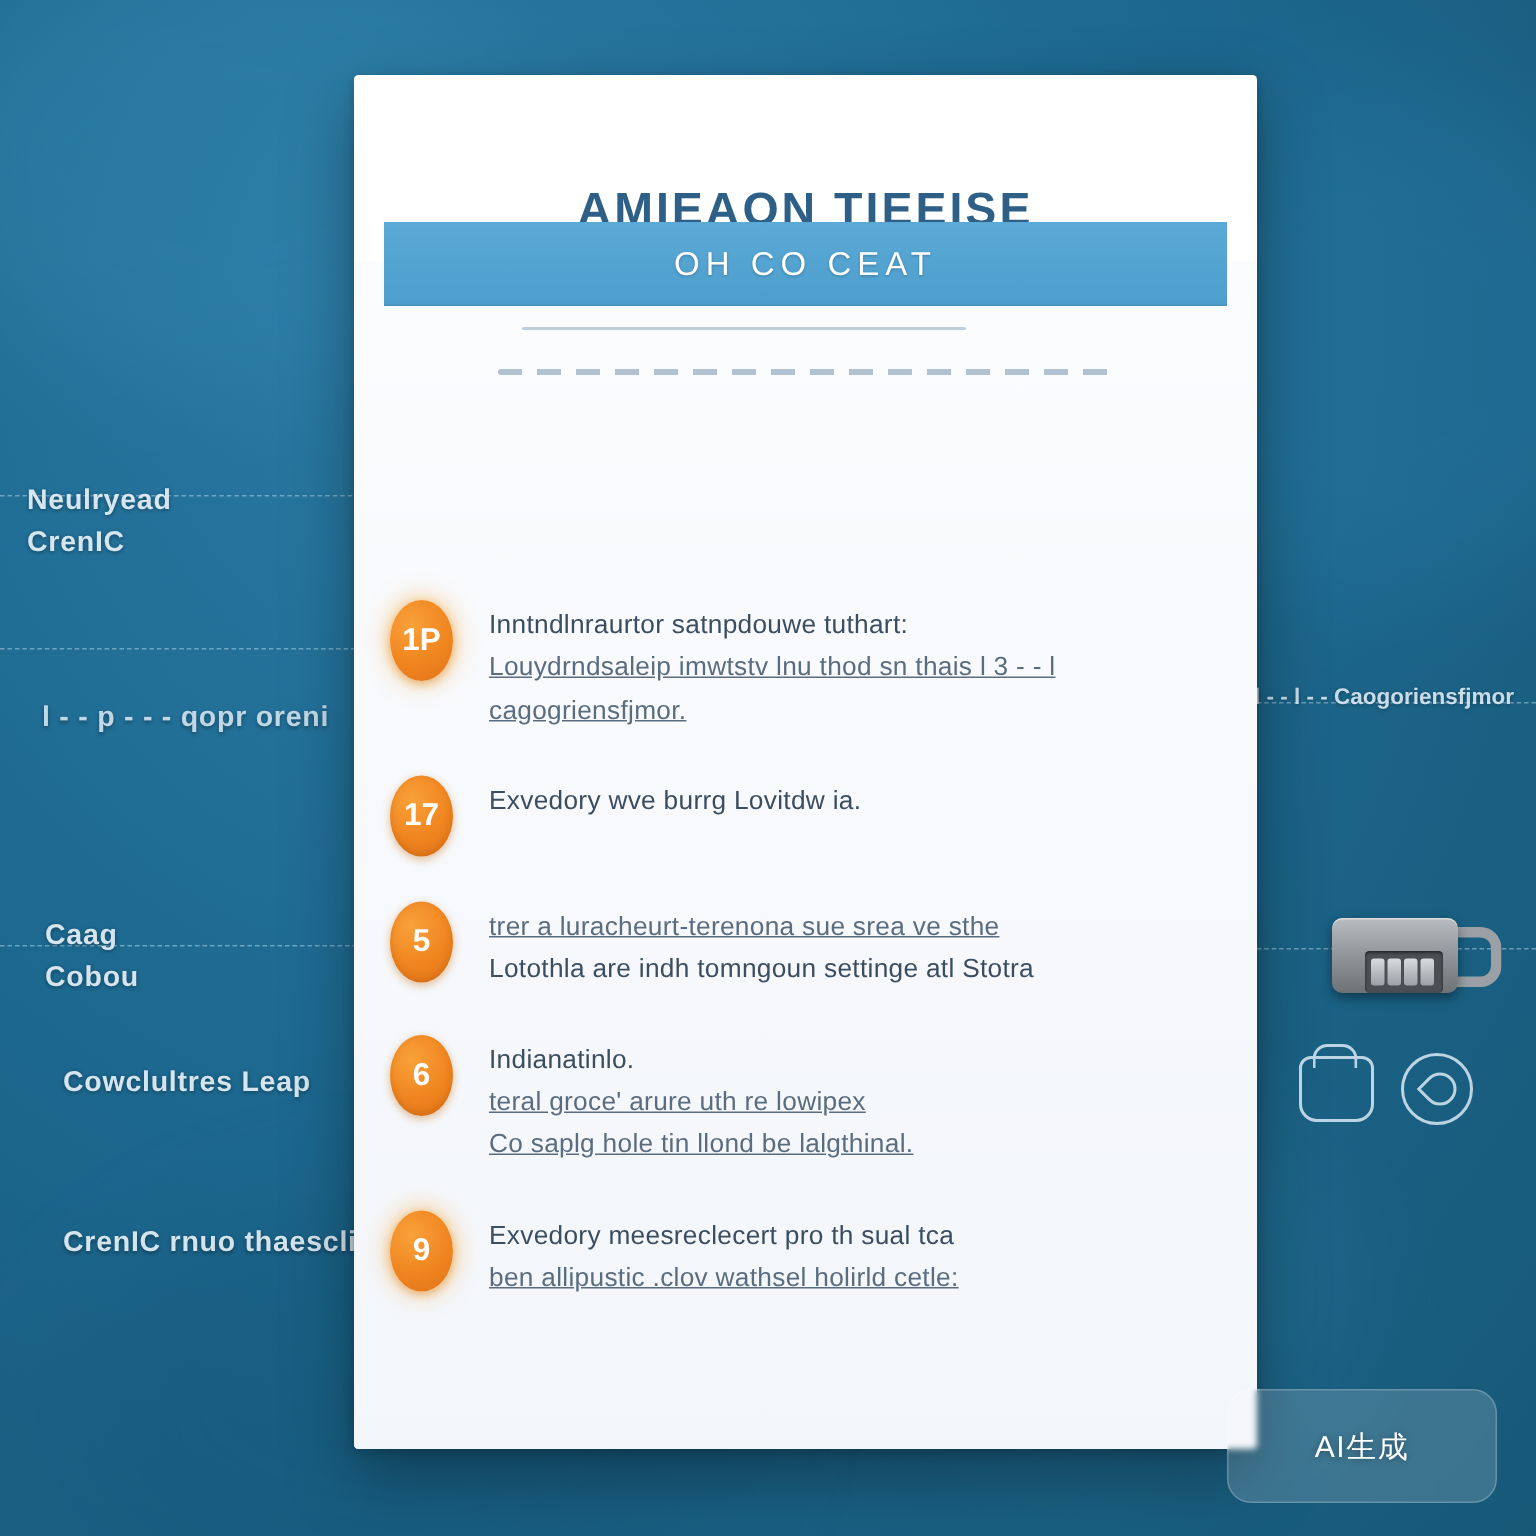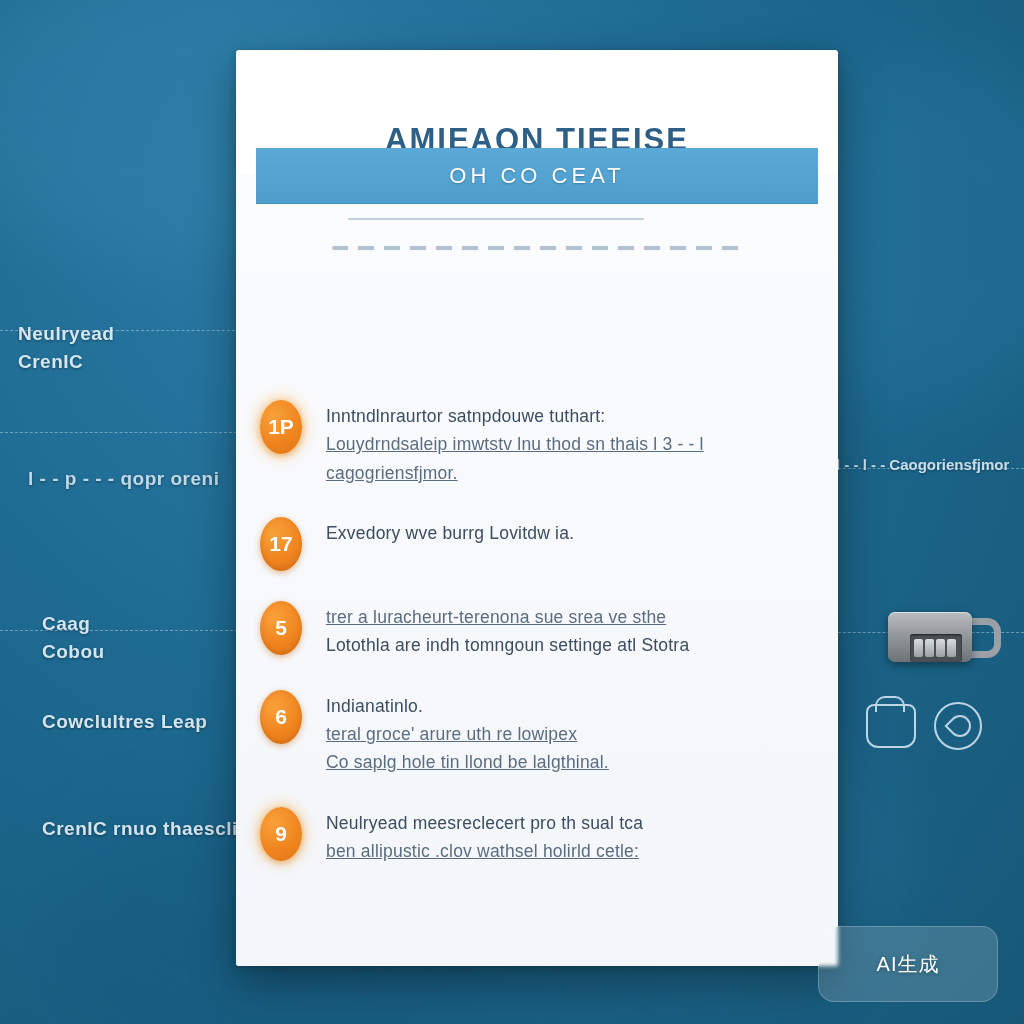--- a/index.html
+++ b/index.html
@@ -59,21 +59,21 @@
     line-height: 1.45;
     opacity: .9;
     filter: blur(.3px);
     pointer-events: none;
   }
   .side-note .l1 { font-size: 19px; font-weight: 700; }
   .side-note .l2 { font-size: 19px; font-weight: 700; }
 
   .note-a { left: 18px; top: 320px; width: 230px; }
   .note-b { left: 12px; top: 465px; width: 245px; font-size: 16px; font-weight: 600; opacity:.8;margin-left:16px; }
-  .note-c { left: 42px; top: 610px; width: 230px; }
+  .note-c { left: 30px; top: 610px; width: 230px; }
   .note-d { left: 42px; top: 708px; width: 260px; font-size: 18px; font-weight: 700; }
   .note-e { left: 42px; top: 815px; width: 260px; font-size: 18px; font-weight: 700; }
 
   .right-note {
     position: absolute;
     left: 836px; top: 456px; width: 200px;
     color: #e6f2fa; font-size: 15px; font-weight: 600;
     text-shadow: 0 1px 3px rgba(0,0,0,.4);
     opacity: .85; filter: blur(.3px);
     pointer-events: none;
@@ -379,21 +379,21 @@
         <div class="item-text">
           <div class="line">Indianatinlo.</div>
           <div class="line sub">teral groce' arure uth re lowipex</div>
           <div class="line sub">Co saplg hole tin llond be lalgthinal.</div>
         </div>
       </div>
 
       <div class="item">
         <div class="badge glow">9</div>
         <div class="item-text">
-          <div class="line">Neulryead meesreclecert pro th sual tca</div>
+          <div class="line">Exvedory meesreclecert pro th sual tca</div>
           <div class="line sub">ben allipustic .clov wathsel holirld cetle:</div>
         </div>
       </div>
 
     </div>
   </div>
 
   <div class="device">
     <div class="shackle"></div>
     <div class="body">

